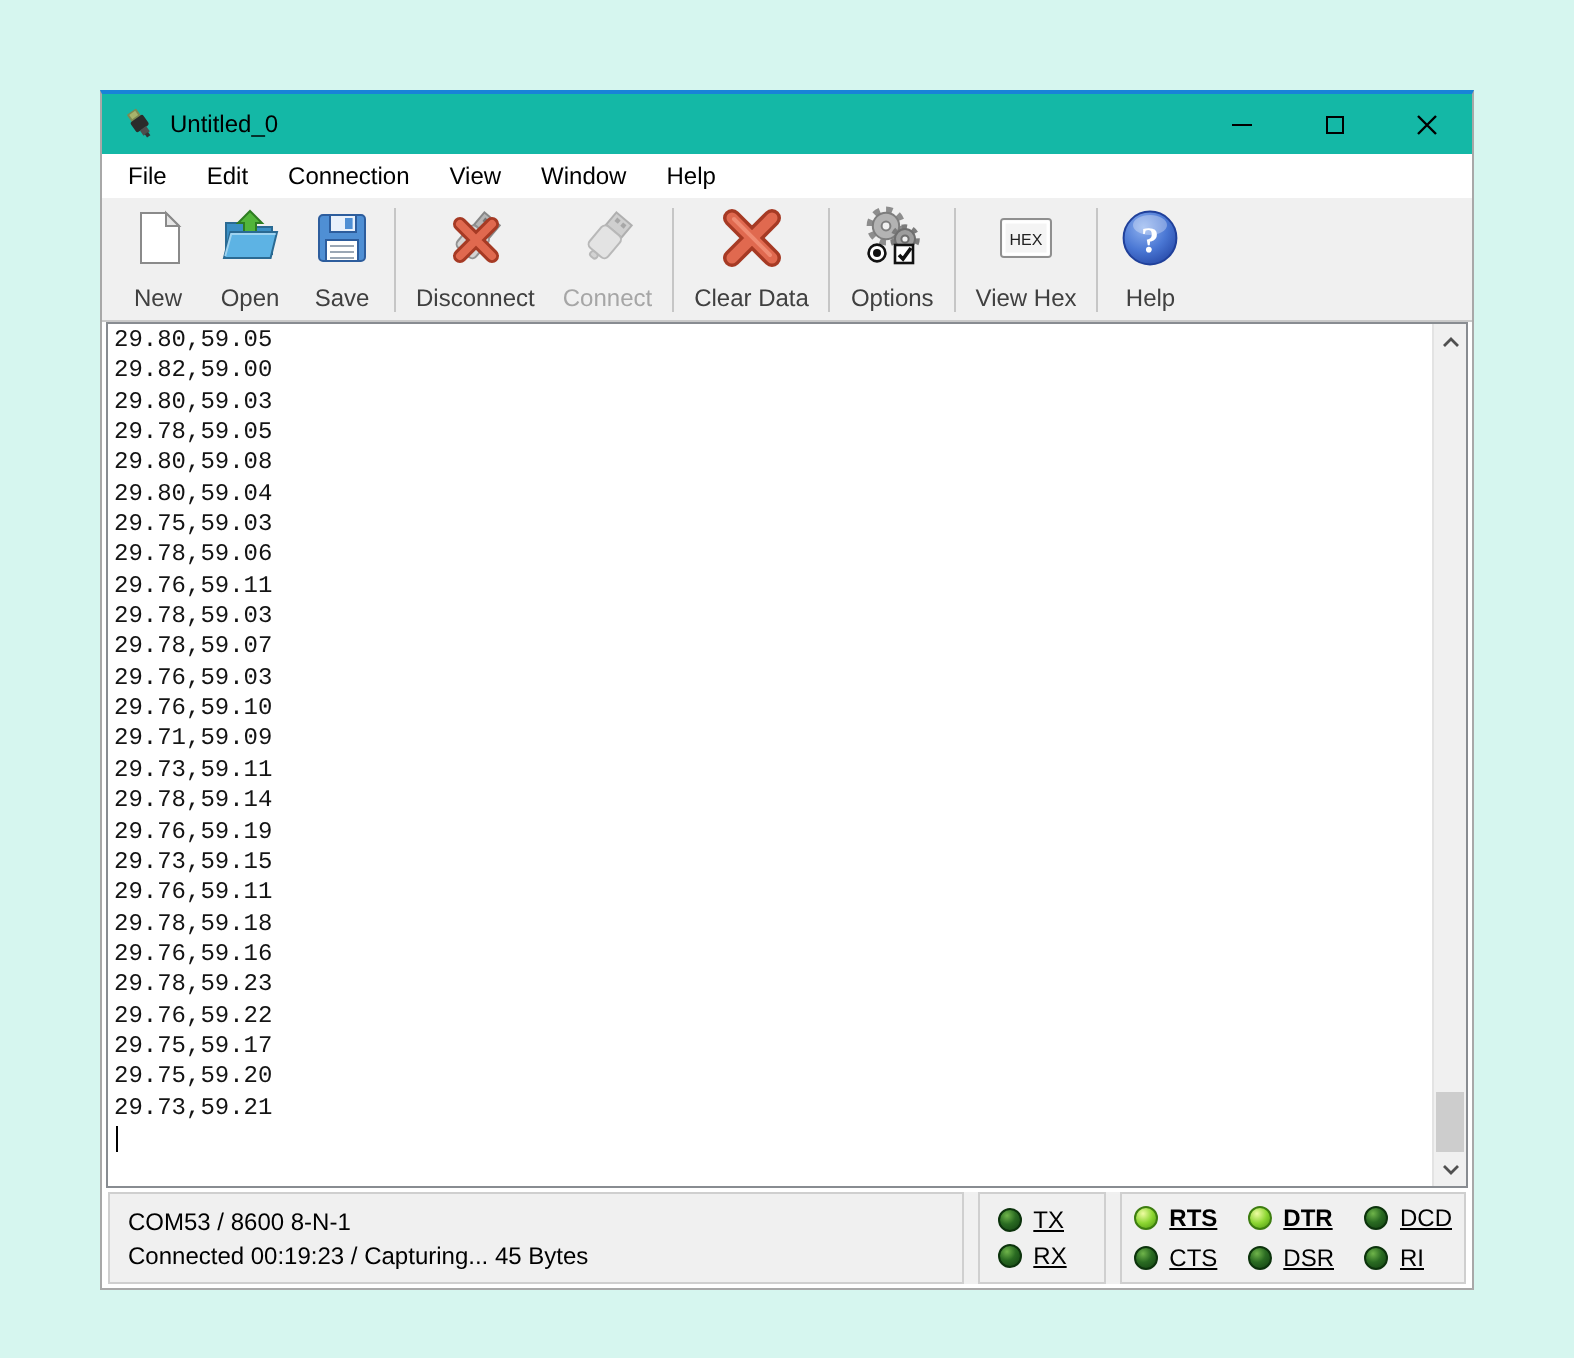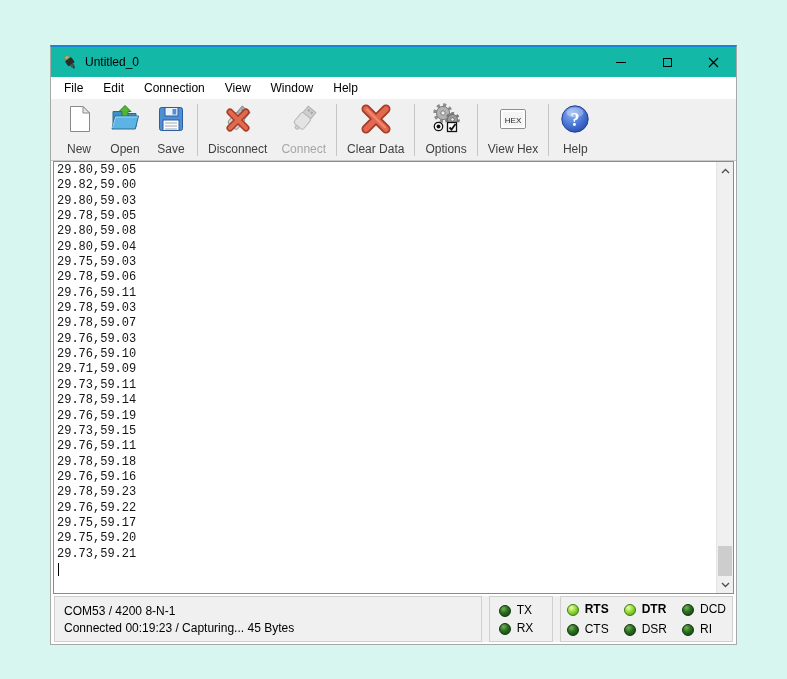--- a/index.html
+++ b/index.html
@@ -62,21 +62,21 @@
     flex:0 0 46px; margin:2px 3px 2px 3px; display:flex; gap:7px;
     background:var(--chrome-bg,#f0f0f0); font-size:12px; color:#000;
   }
   .sb-panel { border:1px solid #cfcfcf; background:#f0f0f0; }
   .sb-info { flex:1 1 auto; display:flex; flex-direction:column; justify-content:center; gap:3px; padding:3px 9px; }
   .sb-io { flex:0 0 64px; display:flex; flex-direction:column; justify-content:center; gap:4px; padding:2px 9px; }
   .sb-lines {
     flex:0 0 auto; display:grid; grid-template-rows:repeat(2, 1fr);
     grid-auto-flow:column; column-gap:15px; padding:2px 6px; align-items:center;
   }
-  .sig { display:flex; align-items:flex-end; gap:6px; }
+  .sig { display:flex; align-items:center; gap:6px;text-decoration:underline; }
   .led {
     width:12px; height:12px; border-radius:50%; flex:0 0 auto;
   }
   .led[data-state="off"] {
     background: radial-gradient(circle at 35% 28%, #6fb44a 0%, #2a6b22 45%, #113f11 100%);
     border:1px solid #0c330c;
   }
   .led[data-state="on"] {
     background: radial-gradient(circle at 35% 28%, #eefca2 0%, #8cd632 50%, #4c940f 100%);
     border:1px solid #3d7d10;
@@ -288,21 +288,21 @@
       <div class="sb-btn sb-down">
         <svg width="9" height="6" viewBox="0 0 9 6">
           <path d="M1 1 L4.5 4.5 L8 1" stroke="#505050" stroke-width="1.4" fill="none"></path>
         </svg>
       </div>
     </div>
   </div>
 
   <div class="statusbar">
     <div class="sb-panel sb-info">
-      <span>COM53 / 4200 8-N-1</span>
+      <span>COM53 / 8600 8-N-1</span>
       <span>Connected 00:19:23 / Capturing... 45 Bytes</span>
     </div>
     <div class="sb-panel sb-io">
       <div class="sig">
         <span class="led" data-state="off"></span>
         <span class="sig-label">TX</span>
       </div>
       <div class="sig">
         <span class="led" data-state="off"></span>
         <span class="sig-label">RX</span>

